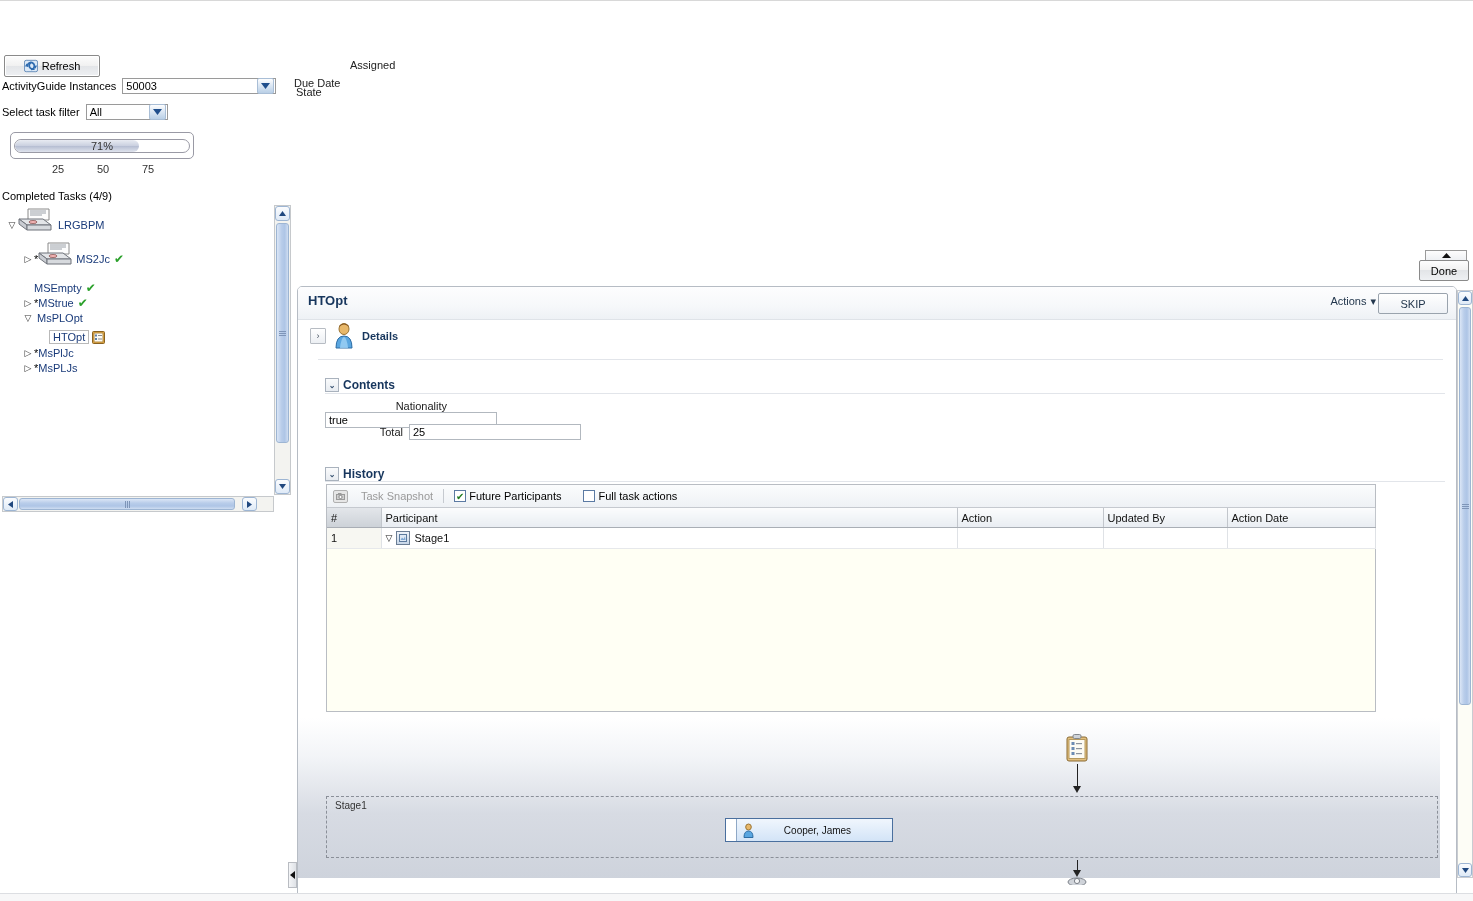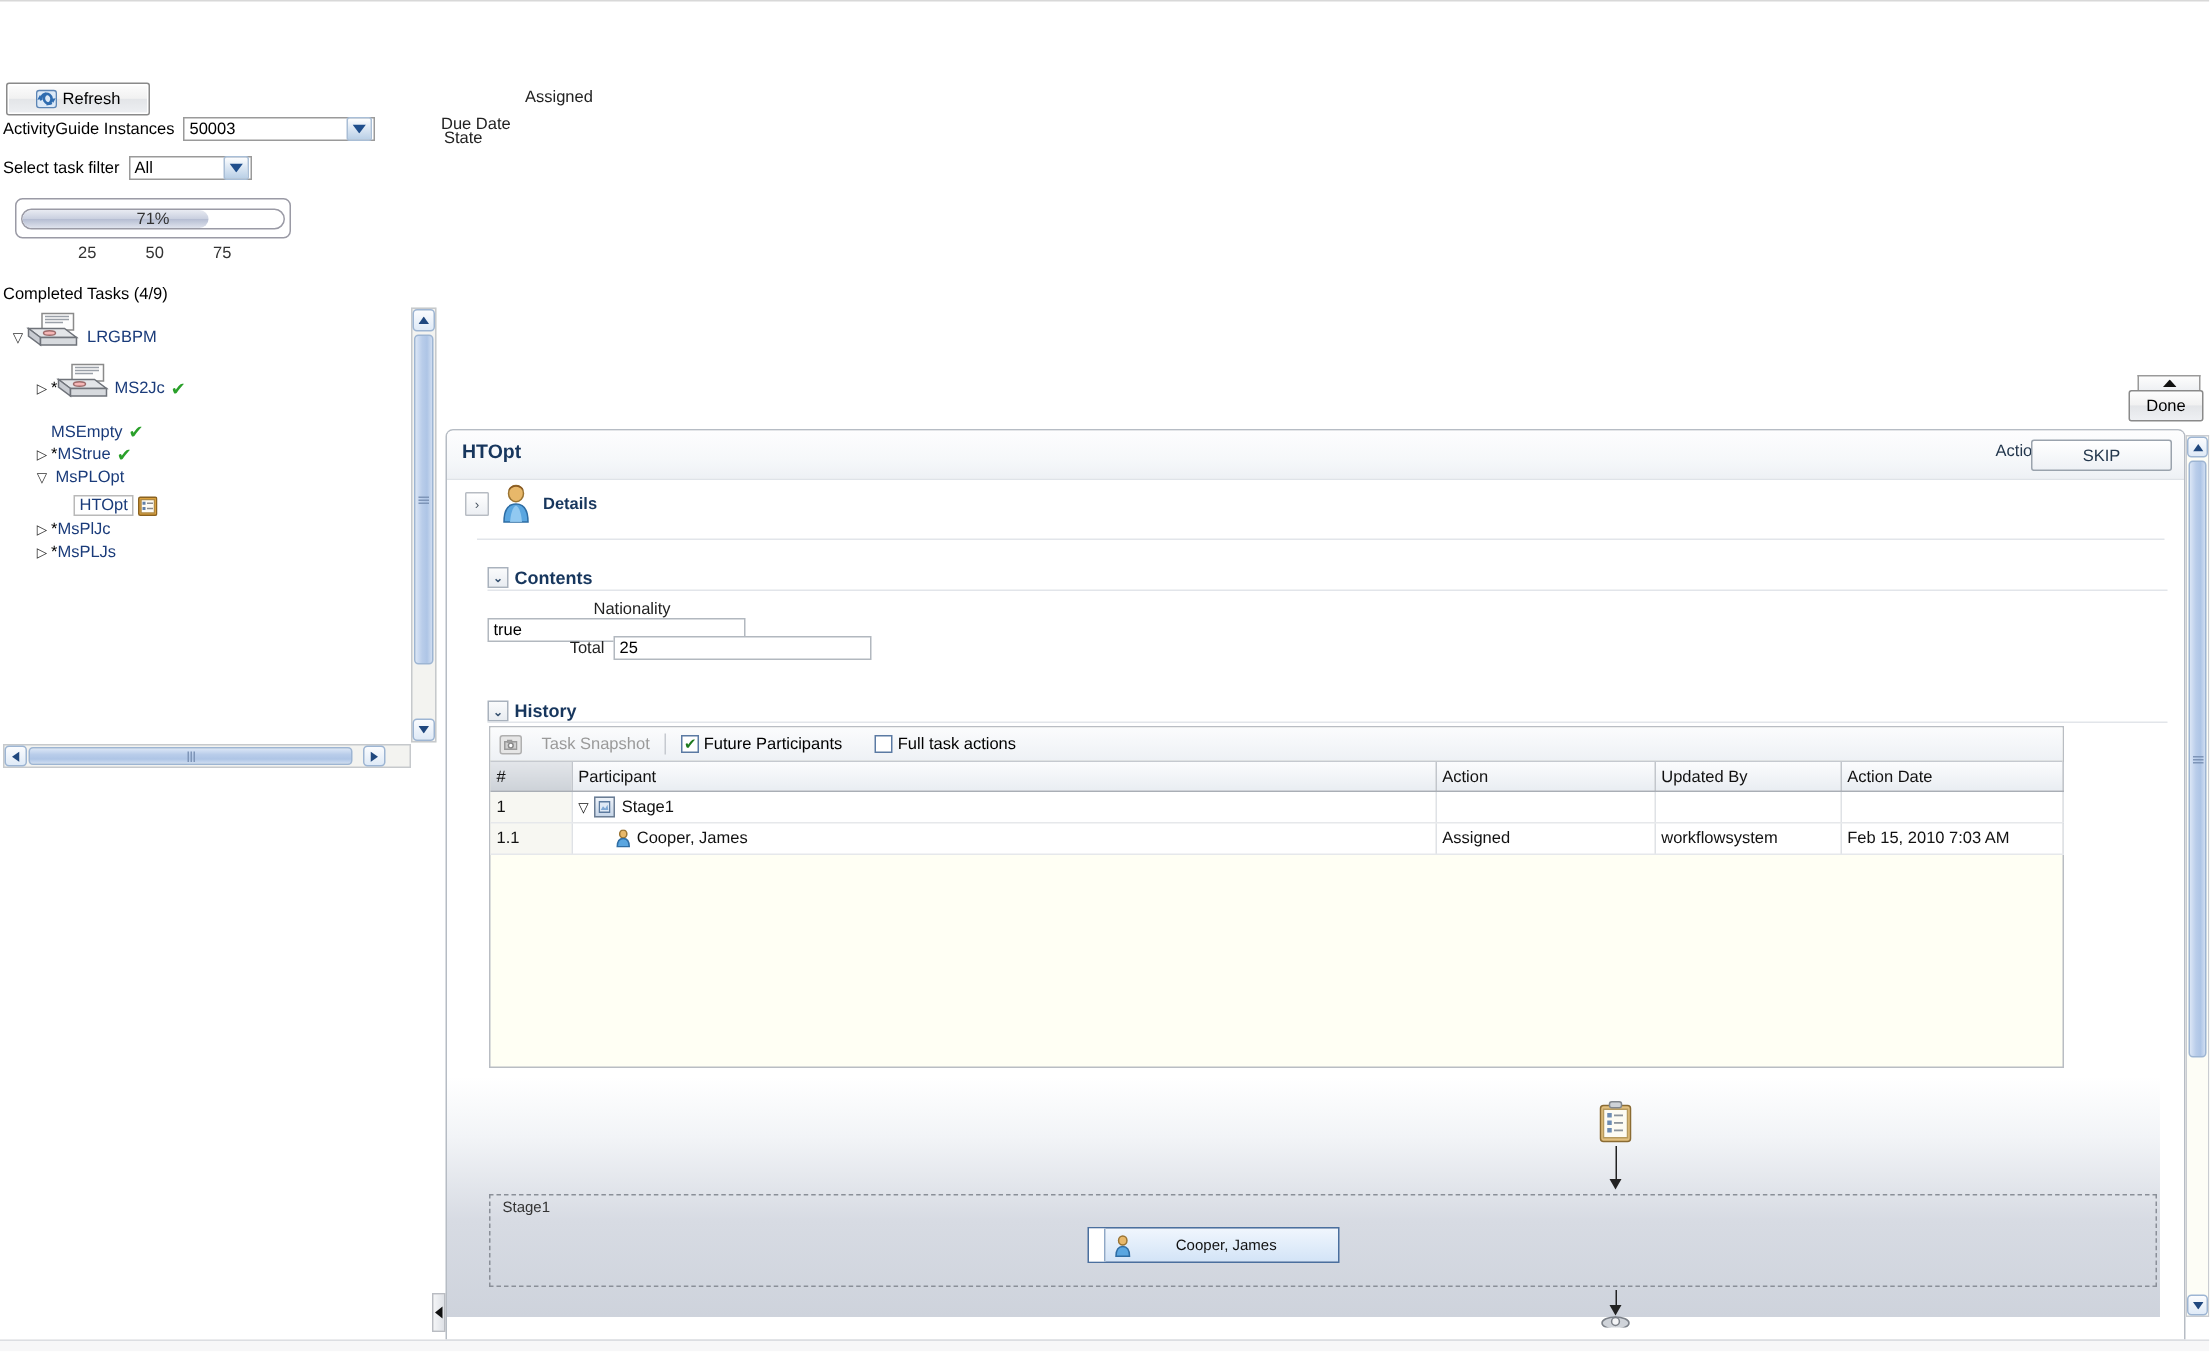--- a/index.html
+++ b/index.html
@@ -62,21 +62,21 @@
   .combo .val { padding-left: 3px; font-size: 11px; flex: 1; }
   .combo .arrowbox {
     width: 15px; height: 14px;
     margin-right: 1px;
     border: 1px solid #a9bed6;
     border-radius: 2px;
     background: linear-gradient(to bottom, #fefefe, #dde8f4 45%, #b9cfe6);
     display:flex; align-items:center; justify-content:center;
   }
   .combo .arrowbox svg { display:block; }
-  #combo-instances { width: 128px; }
+  #combo-instances { width: 154px; }
   #combo-filter { width: 82px; }
 
   
   .progress-wrap {
     position: absolute;
     left: 10px; top: 132px;
     width: 184px; height: 27px;
     border: 1px solid #9a9aa5;
     border-radius: 5px;
     background: #ffffff;
@@ -269,21 +269,21 @@
     position: absolute; right: 80px; top: 8px;
     font-size: 11px; color: #23374d;
     display: flex; align-items: flex-start; gap: 4px;
   }
   .hdr-sep {
     position:absolute; right: 72px; top: 7px;
     width:1px; height: 16px; background: #c8ced6;
   }
   .skip-btn {
     position:absolute; right: 8px; top: 6px;
-    min-width: 52px; height: 19px; padding: 0 20px;
+    min-width: 52px; height: 19px; padding: 0 8px;
     border: 1px solid #9aa3ad;
     border-radius: 2px;
     background: linear-gradient(to bottom,#ffffff,#eef1f5);
     display:flex; align-items:center; justify-content:center;
     font-size: 11px; color: #23374d;
   }
 
   .details-row {
     position: absolute; left: 12px; top: 36px;
     display:flex; align-items:center; gap: 7px;
@@ -783,35 +783,20 @@
                     <path d="M1.5 6 L3 3.5 L4.5 5 L6 2.5 L6.5 6 Z" fill="#7fa8d4"></path>
                   </svg>
               </span>
               <span>Stage1</span>
             </span>
           </td>
           <td></td>
           <td></td>
           <td></td>
         </tr>
-        <tr>
-          <td class="numcol">1.1</td>
-          <td>
-            <span class="part-cell" style="padding-left:24px">
-              <svg width="11" height="12" viewBox="0 0 11 12">
-                <ellipse cx="5.5" cy="3" rx="2.4" ry="2.6" fill="#e8b86a" stroke="#9a7433"></ellipse>
-                <path d="M1.5 11.5 Q1.5 6 5.5 6 Q9.5 6 9.5 11.5 Z" fill="#5aa6e0" stroke="#2e6da4"></path>
-              </svg>
-              <span>Cooper, James</span>
-            </span>
-          </td>
-          <td>Assigned</td>
-          <td>workflowsystem</td>
-          <td>Feb 15, 2010 7:03 AM</td>
-        </tr>
       </tbody>
     </table>
   </div>
 
   <div class="flow-area">
     <div class="flow-inner">
       <svg class="clipboard-node" viewBox="0 0 22 28">
         <rect x="1" y="3" width="20" height="24" rx="2" fill="#e3c07f" stroke="#8a6b33"></rect>
         <rect x="3" y="5.5" width="16" height="19" fill="#fdfbf3" stroke="#b79a5e"></rect>
         <rect x="7" y="0.5" width="8" height="4" rx="1.5" fill="#cfd3d8" stroke="#82878d"></rect>

